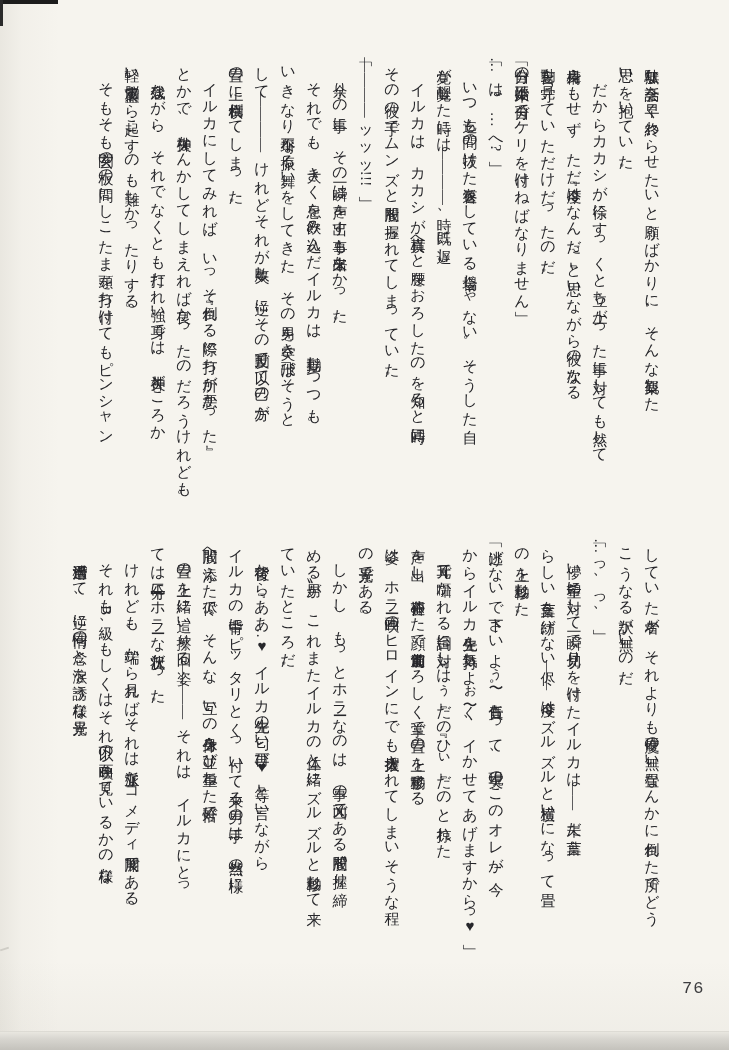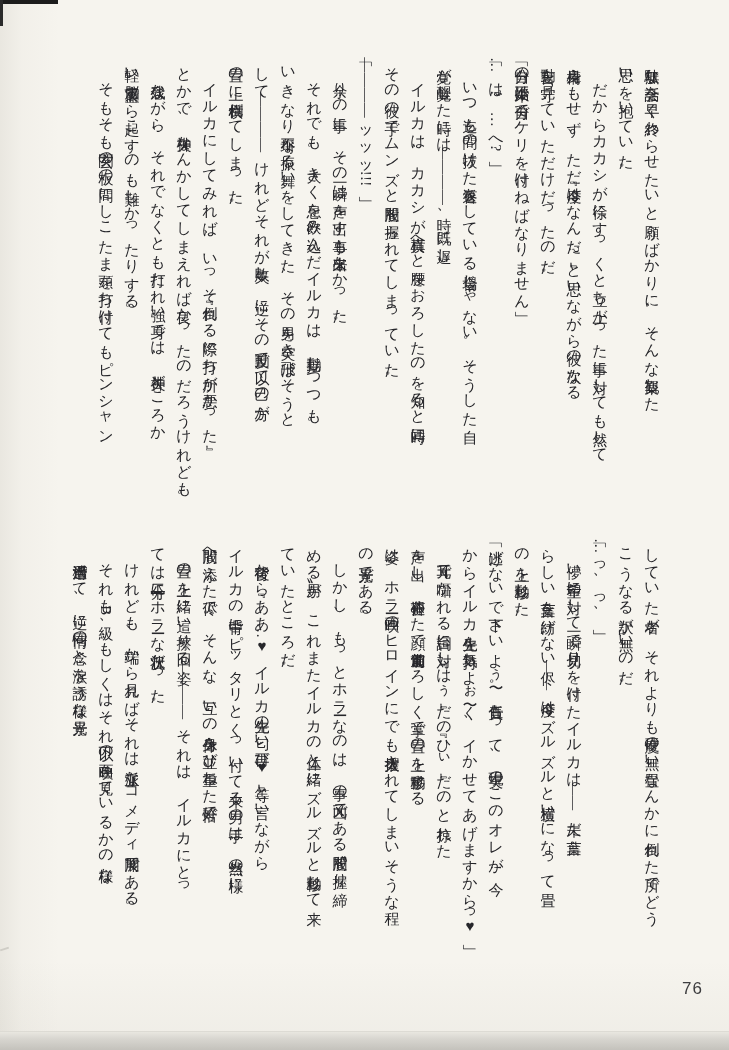--- a/index.html
+++ b/index.html
@@ -38,21 +38,21 @@
     writing-mode:vertical-rl;
     -webkit-writing-mode:vertical-rl;
     font-size:15px;line-height:26px;color:#26262a;
     letter-spacing:0.2px;
   }
   #block-top{top:57px;}
   #block-bottom{top:538px;}
   .tline{margin:0;padding:0;}
   .page-number{
     position:absolute;left:682px;top:979px;
-    font-family:Liberation Sans, sans-serif;
+    font-family:Liberation Mono, monospace;
     font-size:17px;color:#3d3d3f;letter-spacing:1px;
   }
 </style>
 </head>
 <body>
 
 <div class="paper-vignette"></div>
 <div class="topleft-artifact"></div>
 <div class="topleft-artifact-side"></div>
 <div class="left-crease"></div>

